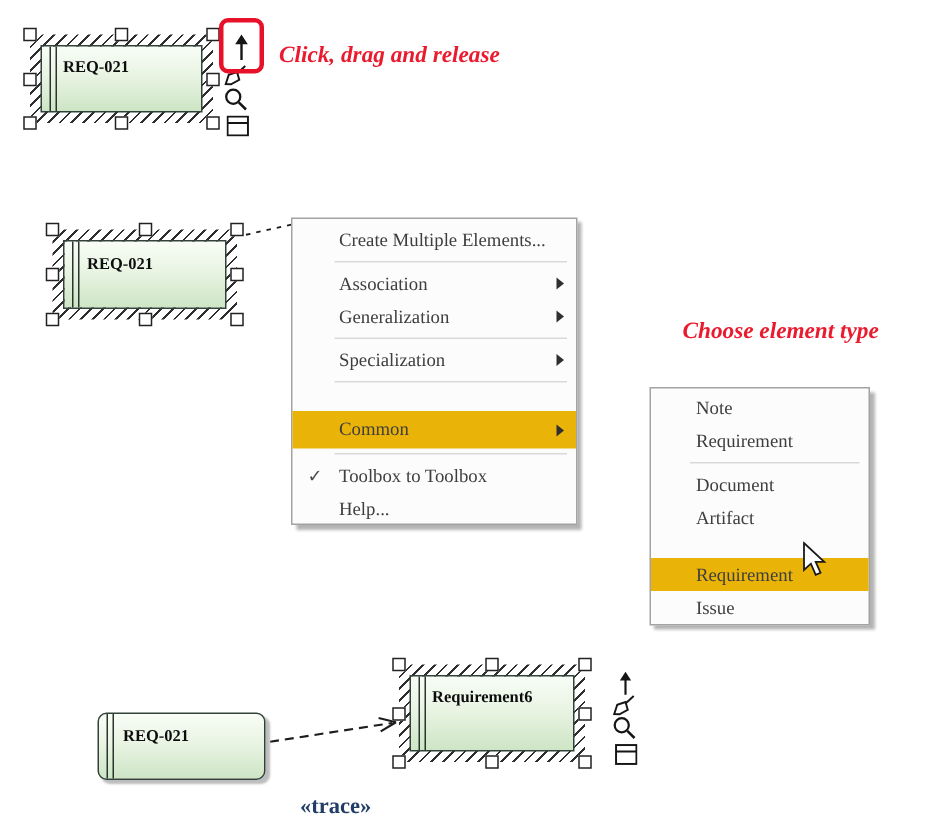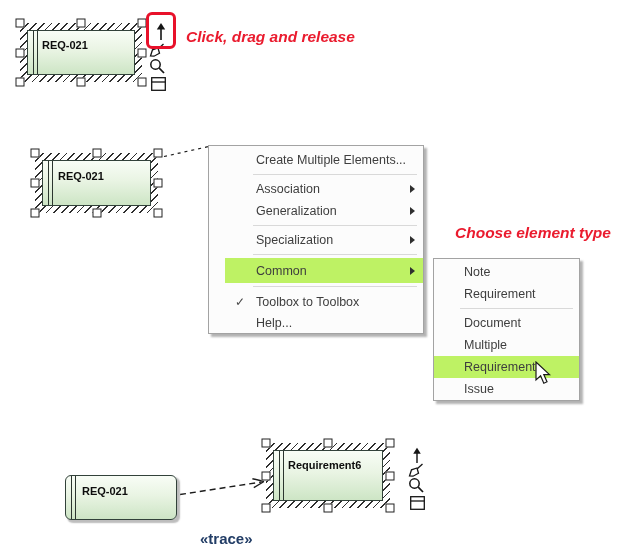--- a/index.html
+++ b/index.html
@@ -1,17 +1,17 @@
 <!DOCTYPE html>
 <html><head>
 <meta charset="utf-8">
 <style>
   html,body{margin:0;padding:0;background:#fff;}
   #canvas{position:relative;width:627px;height:545px;background:#ffffff;overflow:hidden;
-          font-family:Liberation Sans, sans-serif;}
+          font-family:Liberation Serif, serif;}
 
   
   .sel{position:absolute;background:repeating-linear-gradient(135deg,#2e2e2e 0,#2e2e2e 1.3px,#ffffff 1.3px,#ffffff 5.5px);}
   .elem{position:absolute;inset:7px;box-sizing:border-box;border:1px solid #32423a;
         background:linear-gradient(180deg,#f8fdf6 0%,#e9f4e3 45%,#cde5c5 100%);}
   .elem-free{position:absolute;box-sizing:border-box;border:1.4px solid #32423a;border-radius:6px;
         background:linear-gradient(180deg,#f8fdf6 0%,#e9f4e3 45%,#cde5c5 100%);
         box-shadow:2.5px 2.5px 1.5px #bdbdbd;}
   .dline{position:absolute;top:0;bottom:0;width:1.2px;background:#2b352f;}
   .elem-label{position:absolute;font-size:11px;font-weight:bold;color:#0d0d0d;white-space:nowrap;}
@@ -25,21 +25,21 @@
            align-items:center;justify-content:center;}
 
   
   .annot{position:absolute;color:#ea1b2e;font-style:italic;font-weight:600;font-size:15.5px;white-space:nowrap;}
 
   
   .menu{position:absolute;background:#fcfcfc;border:1px solid #a3a3a3;
         box-shadow:3px 3px 2px rgba(0,0,0,0.3);z-index:5;box-sizing:border-box;
         padding-top:3px;font-size:12.5px;color:#3e3e3e;}
   .menu-item{position:relative;display:flex;align-items:center;padding-left:31px;cursor:default;}
-  .menu-item.hl{background:#bef264;}
+  .menu-item.hl{background:#eab308;margin-top:16px;}
   .msep{height:7px;position:relative;}
   .msep::after{content:"";position:absolute;left:28px;right:6px;top:3px;height:1px;background:#d9d9d9;}
   .h20{height:20px}.h22{height:22px}.h23{height:23px}.h25{height:25px}
   .sub-arrow{position:absolute;right:8px;top:50%;transform:translateY(-50%);
              width:0;height:0;border-left:5px solid #2f2f2f;
              border-top:4px solid transparent;border-bottom:4px solid transparent;}
   .checkmark{position:absolute;left:10px;top:50%;transform:translateY(-50%);
              font-size:12px;color:#4a4a4a;}
 
   .submenu .menu-item{padding-left:30px;}
@@ -119,21 +119,21 @@
       <div class="handle" style="left: 50%; top: 0%;"></div>
       <div class="handle" style="left: 100%; top: 0%;"></div>
       <div class="handle" style="left: 0%; top: 50%;"></div>
       <div class="handle" style="left: 100%; top: 50%;"></div>
       <div class="handle" style="left: 0%; top: 100%;"></div>
       <div class="handle" style="left: 50%; top: 100%;"></div>
       <div class="handle" style="left: 100%; top: 100%;"></div>
     </div>
 
 
-  <div class="menu" style="left:208px;top:145px;width:216px;padding-left:16px;">
+  <div class="menu" style="left:194px;top:145px;width:191px;">
     <div class="menu-item h22">
       <span>Create Multiple Elements...</span>
     </div>
     <div class="msep"></div>
     <div class="menu-item h22">
       <span>Association</span>
       <span class="sub-arrow"></span>
     </div>
     <div class="menu-item h22">
       <span>Generalization</span>
@@ -152,35 +152,35 @@
     <div class="msep"></div>
     <div class="menu-item h23">
       <span class="checkmark">✓</span>
       <span>Toolbox to Toolbox</span>
     </div>
     <div class="menu-item h20">
       <span>Help...</span>
     </div>
   </div>
 
-  <div class="annot" style="left:455px;top:224px;">Choose element type</div>
+  <div class="annot" style="left:455px;top:212px;">Choose element type</div>
 
   <div class="menu submenu" style="left:433px;top:258px;width:147px;padding-top:2px;">
     <div class="menu-item h22">
       <span>Note</span>
     </div>
     <div class="menu-item h22">
       <span>Requirement</span>
     </div>
     <div class="msep"></div>
     <div class="menu-item h22">
       <span>Document</span>
     </div>
     <div class="menu-item h22">
-      <span>Multiple</span>
+      <span>Artifact</span>
     </div>
     <div class="menu-item h22 hl">
       <span>Requirement</span>
     </div>
     <div class="menu-item h22">
       <span>Issue</span>
     </div>
   </div>
 
   <svg class="cursor" style="left:535px;top:361px;" width="18" height="26" viewBox="0 0 18 26">

